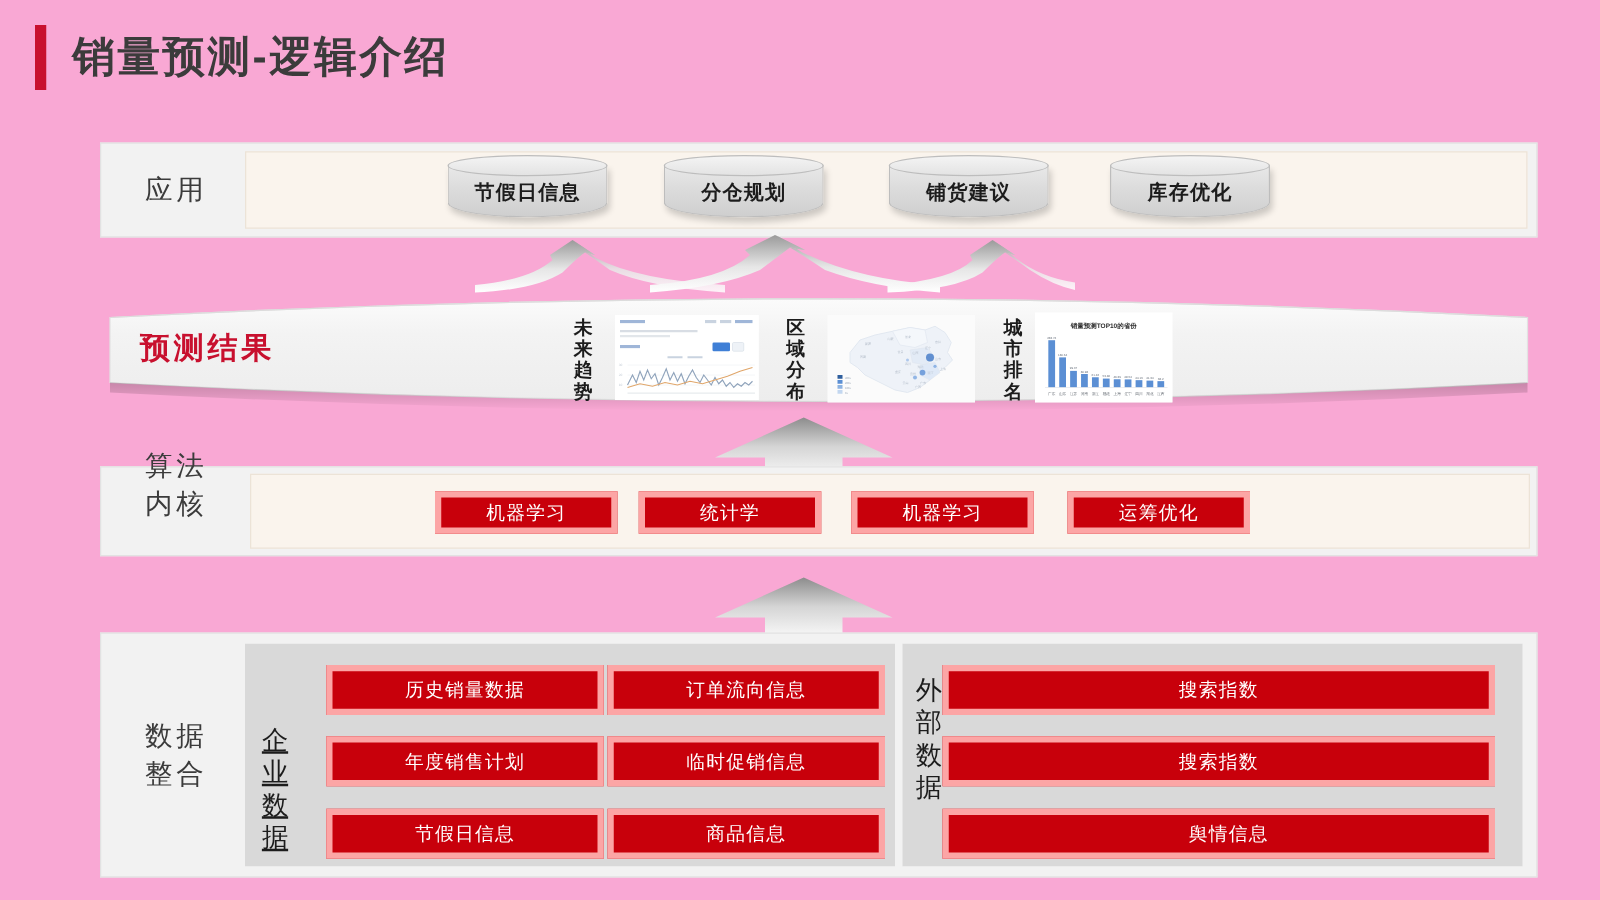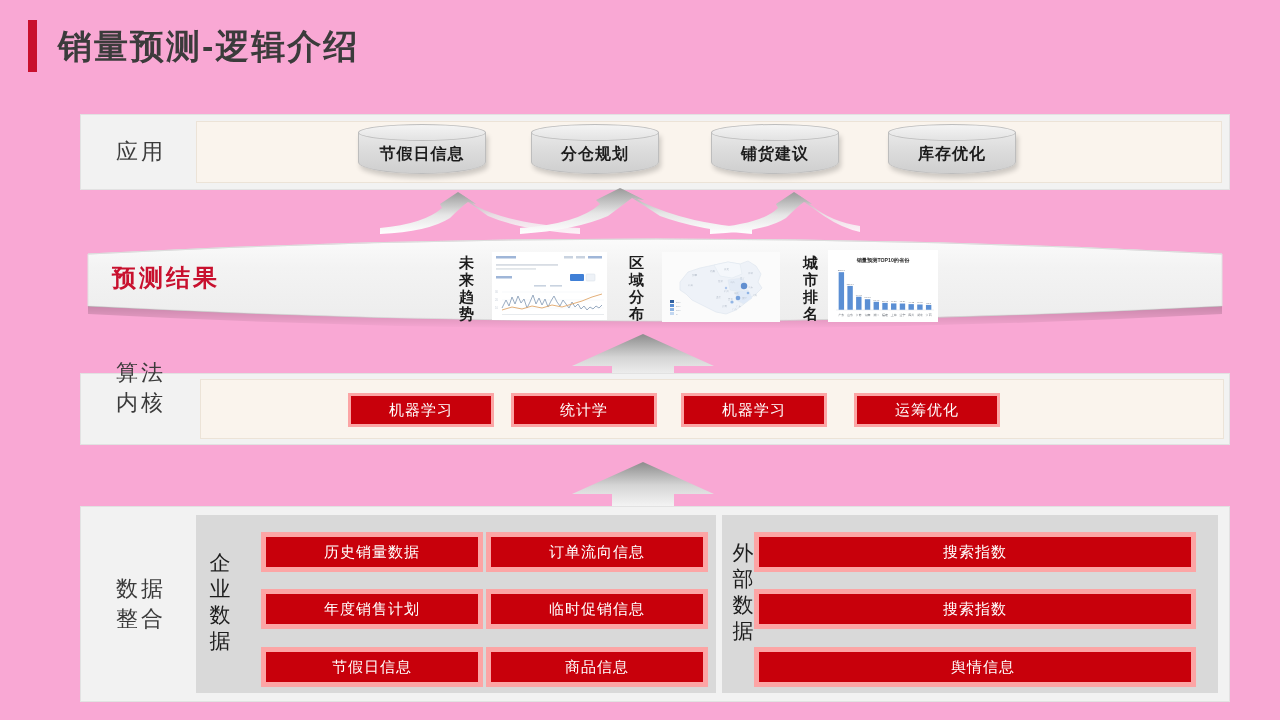--- a/index.html
+++ b/index.html
@@ -132,21 +132,21 @@
     overflow: hidden;
   }
 
   
   .block-arrow { position: absolute; }
 
   
   .chip {
     position: absolute;
     background: #C8000B;
-    border: 3px solid #fca5a5;
+    border: 5px solid #fca5a5;
     box-sizing: border-box;
     display: flex;
     align-items: center;
     justify-content: center;
     color: #ffffff;
     font-size: 15px;
     letter-spacing: 1px;
   }
 
   
@@ -417,21 +417,21 @@
     </svg>
   </div>
 
   <div class="row-frame" style="left:80px; top:506px; width:1150px; height:196px;"></div>
   <div class="row-label" style="left:88px; top:506px; width:106px; height:196px; flex-direction:column;">
     <span>数据</span>
     <span>整合</span>
   </div>
 
   <div class="data-grid" style="left:196px; top:515px; width:520px; height:178px;"></div>
-  <div class="col-vert-label" style="left:208px; top:550px;">企业数据</div>
+  <div class="col-vert-label" style="left:208px; top:580px;text-decoration:underline;">企业数据</div>
 
   <div class="data-chip" style="left:261px; top:532px; width:222px; height:40px;">历史销量数据</div>
   <div class="data-chip" style="left:261px; top:589px; width:222px; height:40px;">年度销售计划</div>
   <div class="data-chip" style="left:261px; top:647px; width:222px; height:40px;">节假日信息</div>
 
   <div class="data-chip" style="left:486px; top:532px; width:222px; height:40px;">订单流向信息</div>
   <div class="data-chip" style="left:486px; top:589px; width:222px; height:40px;">临时促销信息</div>
   <div class="data-chip" style="left:486px; top:647px; width:222px; height:40px;">商品信息</div>
 
   <div class="data-grid" style="left:722px; top:515px; width:496px; height:178px;"></div>

